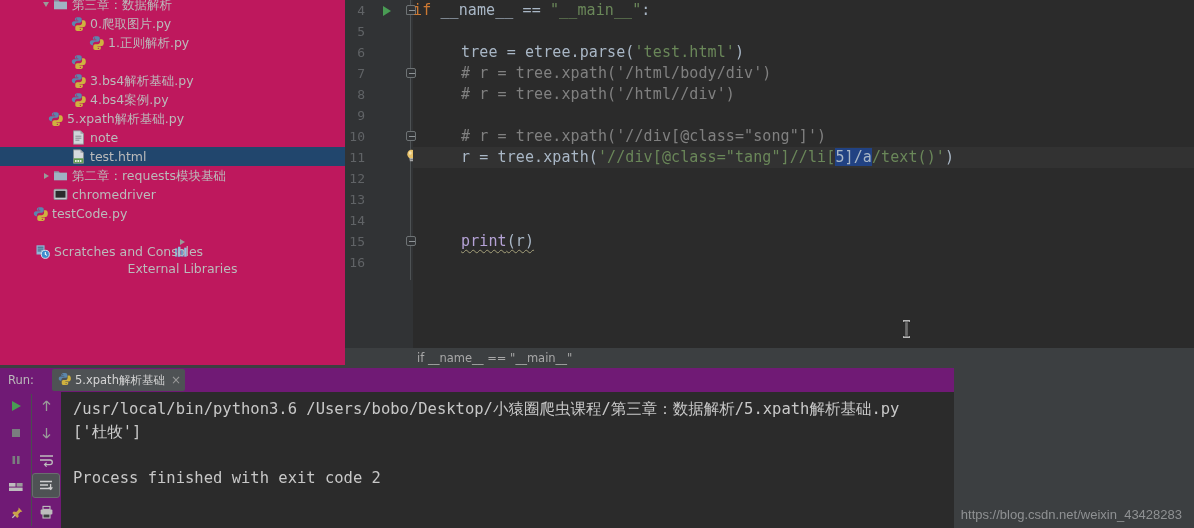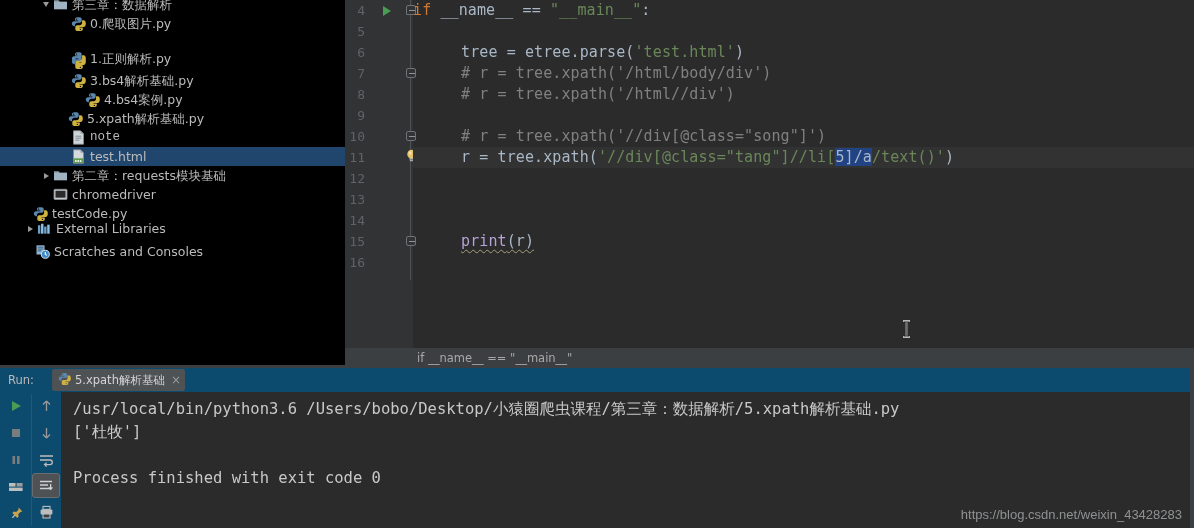--- a/index.html
+++ b/index.html
@@ -11,21 +11,21 @@
     color:#bbbbbb;
     position:relative;
   }
 
   
   #root { position:relative; width:1194px; height:528px; }
 
   
   #project-pane {
     position:absolute; left:0; top:0; width:345px; height:365px;
-    background:#000000; overflow:hidden;
+    background:#be185d; overflow:hidden;
   }
   .tree-row {
     height:19px; display:flex; align-items:center; white-space:nowrap;
     font-size:12.5px; color:#bbbbbb; padding-right:4px;
   }
   .tree-row.selected { background:#21466d; }
   .tw { width:12px; min-width:12px; display:flex; align-items:center; justify-content:center; }
   .arrow-r { width:0;height:0;border-left:5px solid #9a9a9a;border-top:3.5px solid transparent;border-bottom:3.5px solid transparent; }
   .arrow-d { width:0;height:0;border-top:5px solid #9a9a9a;border-left:3.5px solid transparent;border-right:3.5px solid transparent; }
   .ic { width:17px; min-width:17px; height:15px; display:flex; align-items:center; justify-content:center; margin-right:3px; }
@@ -94,22 +94,22 @@
   }
   #breadcrumb .bc-text {
     margin-left:72px; font-size:11.5px; color:#a8a8a8; white-space:nowrap;
   }
 
   
   #hdiv { position:absolute; left:0; top:365px; width:1194px; height:3px; background:#3c3f41; }
 
   
   #run-pane {
-    position:absolute; left:0; top:368px; width:1190px; height:160px;
-    background:#0c4a6e;
+    position:absolute; left:0; top:368px; width:954px; height:160px;
+    background:#701a75;
   }
   #run-tabbar { position:absolute; left:0; top:0; width:1194px; height:24px; }
   #run-label {
     position:absolute; left:8px; top:0; height:24px; line-height:24px;
     font-size:11.5px; color:#bbbbbb;
   }
   #run-tab {
     position:absolute; left:52px; top:1px; height:22px;
     display:flex; align-items:center; padding:0 4px 0 6px;
     background:#4e5254; border-radius:2px;
@@ -160,21 +160,21 @@
         <div class="tree-row" style="position: absolute; top: 14px; left: 0px; width: 345px; padding-left: 58px;">
           <span class="tw"></span>
           <span class="ic">
             <svg width="15" height="15" viewBox="0 0 16 16">
               <path d="M7.7 1.2c-2.1 0-3.5.6-3.5 2v1.7h3.6v.6H3.1c-1.3 0-2.2 1-2.2 2.6 0 1.7.9 2.7 2.2 2.7h1.1V9.6c0-1.4 1.2-2.5 2.6-2.5h2.6c1.1 0 2-.9 2-2V3.2c0-1.1-1-1.7-2.2-1.9-.5-.1-1-.1-1.5-.1zM5.9 2.6c.4 0 .7.3.7.7s-.3.7-.7.7-.7-.3-.7-.7.3-.7.7-.7z" fill="#5b86ad"></path>
               <path d="M11.8 5.5v1.8c0 1.5-1.2 2.6-2.6 2.6H6.6c-1.1 0-2 .9-2 2v2.1c0 1.1 1 1.7 2 2 1.3.4 2.5.5 4 0 1-.3 2-.9 2-2v-1.7H9v-.6h4.6c1.1 0 1.5-.7 1.9-1.8.4-1.1.4-2.2 0-3.7-.3-1-.8-1.8-1.9-1.8h-1.8zm-1.8 8.1c.4 0 .7.3.7.7s-.3.7-.7.7-.7-.3-.7-.7.3-.7.7-.7z" fill="#cfb23f"></path>
             </svg>
           </span>
           <span class="tlabel">0.爬取图片.py</span>
         </div>
-        <div class="tree-row" style="position: absolute; top: 33px; left: 0px; width: 345px; padding-left: 58px; margin-top: 16px;">
+        <div class="tree-row" style="position: absolute; top: 33px; left: 0px; width: 345px; padding-left: 76px;">
           <span class="tw"></span>
           <span class="ic">
             <svg width="15" height="15" viewBox="0 0 16 16">
               <path d="M7.7 1.2c-2.1 0-3.5.6-3.5 2v1.7h3.6v.6H3.1c-1.3 0-2.2 1-2.2 2.6 0 1.7.9 2.7 2.2 2.7h1.1V9.6c0-1.4 1.2-2.5 2.6-2.5h2.6c1.1 0 2-.9 2-2V3.2c0-1.1-1-1.7-2.2-1.9-.5-.1-1-.1-1.5-.1zM5.9 2.6c.4 0 .7.3.7.7s-.3.7-.7.7-.7-.3-.7-.7.3-.7.7-.7z" fill="#5b86ad"></path>
               <path d="M11.8 5.5v1.8c0 1.5-1.2 2.6-2.6 2.6H6.6c-1.1 0-2 .9-2 2v2.1c0 1.1 1 1.7 2 2 1.3.4 2.5.5 4 0 1-.3 2-.9 2-2v-1.7H9v-.6h4.6c1.1 0 1.5-.7 1.9-1.8.4-1.1.4-2.2 0-3.7-.3-1-.8-1.8-1.9-1.8h-1.8zm-1.8 8.1c.4 0 .7.3.7.7s-.3.7-.7.7-.7-.3-.7-.7.3-.7.7-.7z" fill="#cfb23f"></path>
             </svg>
           </span>
           <span class="tlabel">1.正则解析.py</span>
         </div>
         <div class="tree-row" style="position: absolute; top: 52px; left: 0px; width: 345px; padding-left: 58px;">
@@ -189,41 +189,41 @@
         <div class="tree-row" style="position: absolute; top: 71px; left: 0px; width: 345px; padding-left: 58px;">
           <span class="tw"></span>
           <span class="ic">
             <svg width="15" height="15" viewBox="0 0 16 16">
               <path d="M7.7 1.2c-2.1 0-3.5.6-3.5 2v1.7h3.6v.6H3.1c-1.3 0-2.2 1-2.2 2.6 0 1.7.9 2.7 2.2 2.7h1.1V9.6c0-1.4 1.2-2.5 2.6-2.5h2.6c1.1 0 2-.9 2-2V3.2c0-1.1-1-1.7-2.2-1.9-.5-.1-1-.1-1.5-.1zM5.9 2.6c.4 0 .7.3.7.7s-.3.7-.7.7-.7-.3-.7-.7.3-.7.7-.7z" fill="#5b86ad"></path>
               <path d="M11.8 5.5v1.8c0 1.5-1.2 2.6-2.6 2.6H6.6c-1.1 0-2 .9-2 2v2.1c0 1.1 1 1.7 2 2 1.3.4 2.5.5 4 0 1-.3 2-.9 2-2v-1.7H9v-.6h4.6c1.1 0 1.5-.7 1.9-1.8.4-1.1.4-2.2 0-3.7-.3-1-.8-1.8-1.9-1.8h-1.8zm-1.8 8.1c.4 0 .7.3.7.7s-.3.7-.7.7-.7-.3-.7-.7.3-.7.7-.7z" fill="#cfb23f"></path>
             </svg>
           </span>
           <span class="tlabel">3.bs4解析基础.py</span>
         </div>
-        <div class="tree-row" style="position: absolute; top: 90px; left: 0px; width: 345px; padding-left: 58px; margin-left: 14px;">
+        <div class="tree-row" style="position: absolute; top: 90px; left: 0px; width: 345px; padding-left: 58px;">
           <span class="tw"></span>
           <span class="ic">
             <svg width="15" height="15" viewBox="0 0 16 16">
               <path d="M7.7 1.2c-2.1 0-3.5.6-3.5 2v1.7h3.6v.6H3.1c-1.3 0-2.2 1-2.2 2.6 0 1.7.9 2.7 2.2 2.7h1.1V9.6c0-1.4 1.2-2.5 2.6-2.5h2.6c1.1 0 2-.9 2-2V3.2c0-1.1-1-1.7-2.2-1.9-.5-.1-1-.1-1.5-.1zM5.9 2.6c.4 0 .7.3.7.7s-.3.7-.7.7-.7-.3-.7-.7.3-.7.7-.7z" fill="#5b86ad"></path>
               <path d="M11.8 5.5v1.8c0 1.5-1.2 2.6-2.6 2.6H6.6c-1.1 0-2 .9-2 2v2.1c0 1.1 1 1.7 2 2 1.3.4 2.5.5 4 0 1-.3 2-.9 2-2v-1.7H9v-.6h4.6c1.1 0 1.5-.7 1.9-1.8.4-1.1.4-2.2 0-3.7-.3-1-.8-1.8-1.9-1.8h-1.8zm-1.8 8.1c.4 0 .7.3.7.7s-.3.7-.7.7-.7-.3-.7-.7.3-.7.7-.7z" fill="#cfb23f"></path>
             </svg>
           </span>
           <span class="tlabel">4.bs4案例.py</span>
         </div>
-        <div class="tree-row" style="position: absolute; top: 109px; left: 0px; width: 345px; padding-left: 55px;">
+        <div class="tree-row" style="position: absolute; top: 109px; left: 0px; width: 345px; padding-left: 35px;">
           <span class="tw"></span>
           <span class="ic">
             <svg width="15" height="15" viewBox="0 0 16 16">
               <path d="M7.7 1.2c-2.1 0-3.5.6-3.5 2v1.7h3.6v.6H3.1c-1.3 0-2.2 1-2.2 2.6 0 1.7.9 2.7 2.2 2.7h1.1V9.6c0-1.4 1.2-2.5 2.6-2.5h2.6c1.1 0 2-.9 2-2V3.2c0-1.1-1-1.7-2.2-1.9-.5-.1-1-.1-1.5-.1zM5.9 2.6c.4 0 .7.3.7.7s-.3.7-.7.7-.7-.3-.7-.7.3-.7.7-.7z" fill="#5b86ad"></path>
               <path d="M11.8 5.5v1.8c0 1.5-1.2 2.6-2.6 2.6H6.6c-1.1 0-2 .9-2 2v2.1c0 1.1 1 1.7 2 2 1.3.4 2.5.5 4 0 1-.3 2-.9 2-2v-1.7H9v-.6h4.6c1.1 0 1.5-.7 1.9-1.8.4-1.1.4-2.2 0-3.7-.3-1-.8-1.8-1.9-1.8h-1.8zm-1.8 8.1c.4 0 .7.3.7.7s-.3.7-.7.7-.7-.3-.7-.7.3-.7.7-.7z" fill="#cfb23f"></path>
             </svg>
           </span>
           <span class="tlabel">5.xpath解析基础.py</span>
         </div>
-        <div class="tree-row" style="position: absolute; top: 128px; left: 0px; width: 345px; padding-left: 58px; font-family: Liberation Mono, monospace;">
+        <div class="tree-row" style="position: absolute; top: 128px; left: 0px; width: 345px; padding-left: 58px;">
           <span class="tw"></span>
           <span class="ic">
             <svg width="13" height="15" viewBox="0 0 13 15">
               <path d="M1.5 0.8h7l3 3v10.4h-10z" fill="#cfd6da" stroke="#8b9094" stroke-width="0.8"></path>
               <path d="M8.5 0.8v3h3" fill="#9aa1a6"></path>
               <path d="M3.4 6.2h6M3.4 8.2h6M3.4 10.2h4" stroke="#7d858a" stroke-width="0.9"></path>
             </svg>
           </span>
           <span class="tlabel">note</span>
         </div>
@@ -264,21 +264,21 @@
         <div class="tree-row" style="position: absolute; top: 204px; left: 0px; width: 345px; padding-left: 20px;">
           <span class="tw"></span>
           <span class="ic">
             <svg width="15" height="15" viewBox="0 0 16 16">
               <path d="M7.7 1.2c-2.1 0-3.5.6-3.5 2v1.7h3.6v.6H3.1c-1.3 0-2.2 1-2.2 2.6 0 1.7.9 2.7 2.2 2.7h1.1V9.6c0-1.4 1.2-2.5 2.6-2.5h2.6c1.1 0 2-.9 2-2V3.2c0-1.1-1-1.7-2.2-1.9-.5-.1-1-.1-1.5-.1zM5.9 2.6c.4 0 .7.3.7.7s-.3.7-.7.7-.7-.3-.7-.7.3-.7.7-.7z" fill="#5b86ad"></path>
               <path d="M11.8 5.5v1.8c0 1.5-1.2 2.6-2.6 2.6H6.6c-1.1 0-2 .9-2 2v2.1c0 1.1 1 1.7 2 2 1.3.4 2.5.5 4 0 1-.3 2-.9 2-2v-1.7H9v-.6h4.6c1.1 0 1.5-.7 1.9-1.8.4-1.1.4-2.2 0-3.7-.3-1-.8-1.8-1.9-1.8h-1.8zm-1.8 8.1c.4 0 .7.3.7.7s-.3.7-.7.7-.7-.3-.7-.7.3-.7.7-.7z" fill="#cfb23f"></path>
             </svg>
           </span>
           <span class="tlabel">testCode.py</span>
         </div>
-        <div class="tree-row" style="position: absolute; top: 219px; left: 0px; width: 345px; padding-left: 24px;">
+        <div class="tree-row" style="position: absolute; top: 239px; left: 0px; width: 345px; padding-left: 24px; flex-direction: column;">
           <span class="tw">
             <span class="arrow-r"></span>
           </span>
           <span class="ic">
             <svg width="15" height="14" viewBox="0 0 16 14">
               <rect x="1" y="3" width="2.6" height="9" fill="#6b9ec9"></rect>
               <rect x="4.3" y="1.4" width="2.6" height="10.6" fill="#8fc0e3"></rect>
               <rect x="7.6" y="4.4" width="2.6" height="7.6" fill="#6b9ec9"></rect>
               <rect x="10.9" y="2.4" width="2.6" height="9.6" fill="#8fc0e3"></rect>
             </svg>
@@ -449,19 +449,19 @@
       <div class="tbtn">
         
       </div>
     </div>
 
     <div id="console">
       <div id="console-lines">
           <div class="conline" style="top: 6px;">/usr/local/bin/python3.6 /Users/bobo/Desktop/小猿圈爬虫课程/第三章：数据解析/5.xpath解析基础.py</div>
           <div class="conline" style="top: 29px;">['杜牧']</div>
           <div class="conline" style="top: 52px;"></div>
-          <div class="conline" style="top: 75px;">Process finished with exit code 0</div>
+          <div class="conline" style="top: 75px;">Process finished with exit code 2</div>
         </div>
     </div>
   </div>
 
   <div id="watermark">https://blog.csdn.net/weixin_43428283</div>
 </div>
 
 </body></html>

